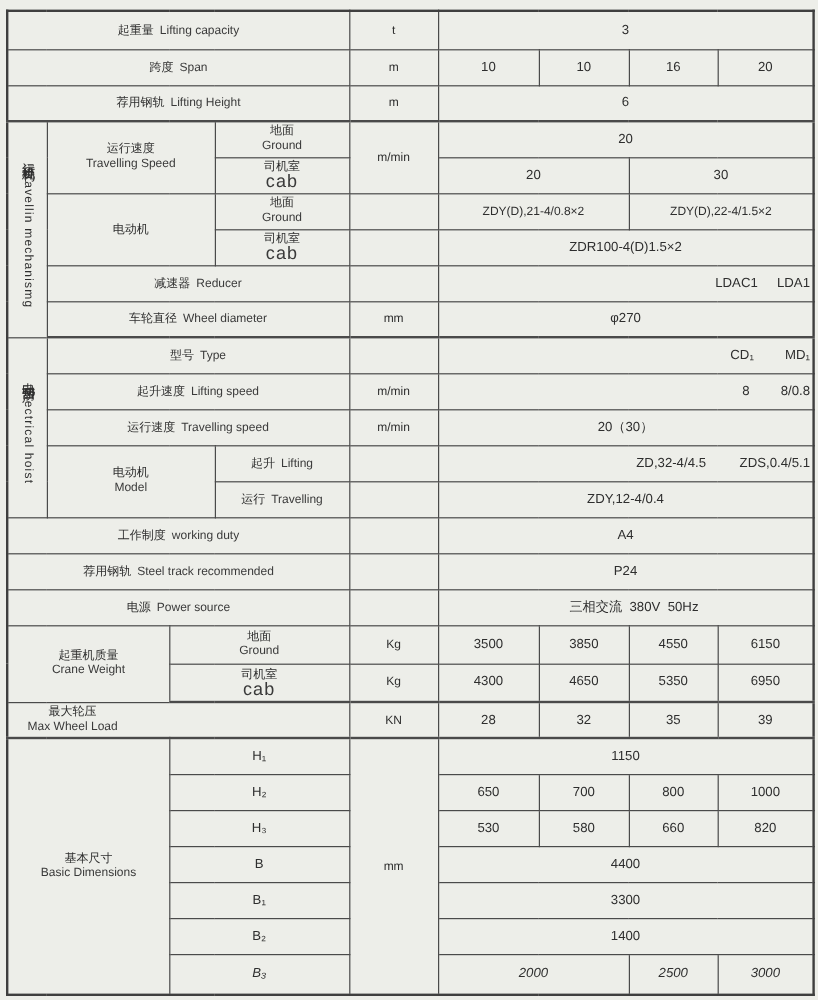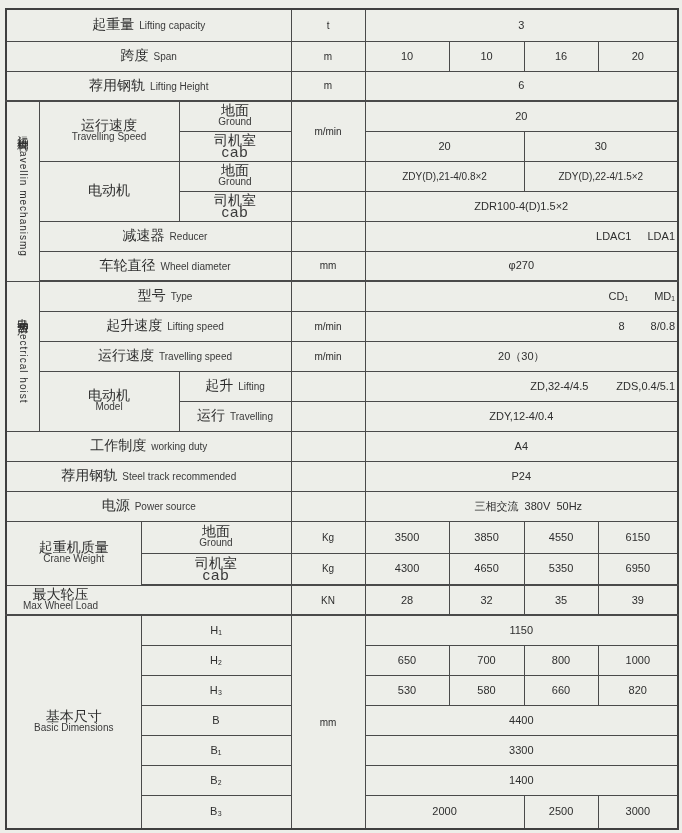--- a/index.html
+++ b/index.html
@@ -22,23 +22,23 @@
     border:1px solid #4a4a4a;
     padding:1px 2px;
     text-align:center;
     vertical-align:middle;
     font-size:11px;
     line-height:13px;
     overflow:hidden;
   }
   tr{height:30px;}
   tr.h32{height:32px;}
-  tr.h34{height:34px;}
+  tr.h34{height:34px;font-style:italic;}
   tr.tb > td{border-bottom-width:2px;}
-  .zh{font-size:14px;}
+  .zh{font-size:10px;}
   .en{font-size:10px;color:#3a3a3a;}
   .lab1 .en{margin-left:5px;}
   .lab2 .zh,.lab2 .en{display:block;line-height:12px;}
   .cab-big{font-size:15px;line-height:15px;letter-spacing:1px;}
   .unit{font-size:10px;}
   .val{font-size:11px;}
   .pair{display:flex;justify-content:flex-end;align-items:center;gap:26px;}
   .pair.gap-lg{gap:28px;}
   .pair.gap-sm{gap:16px;}
   .pre{white-space:pre;padding-left:16px;}

